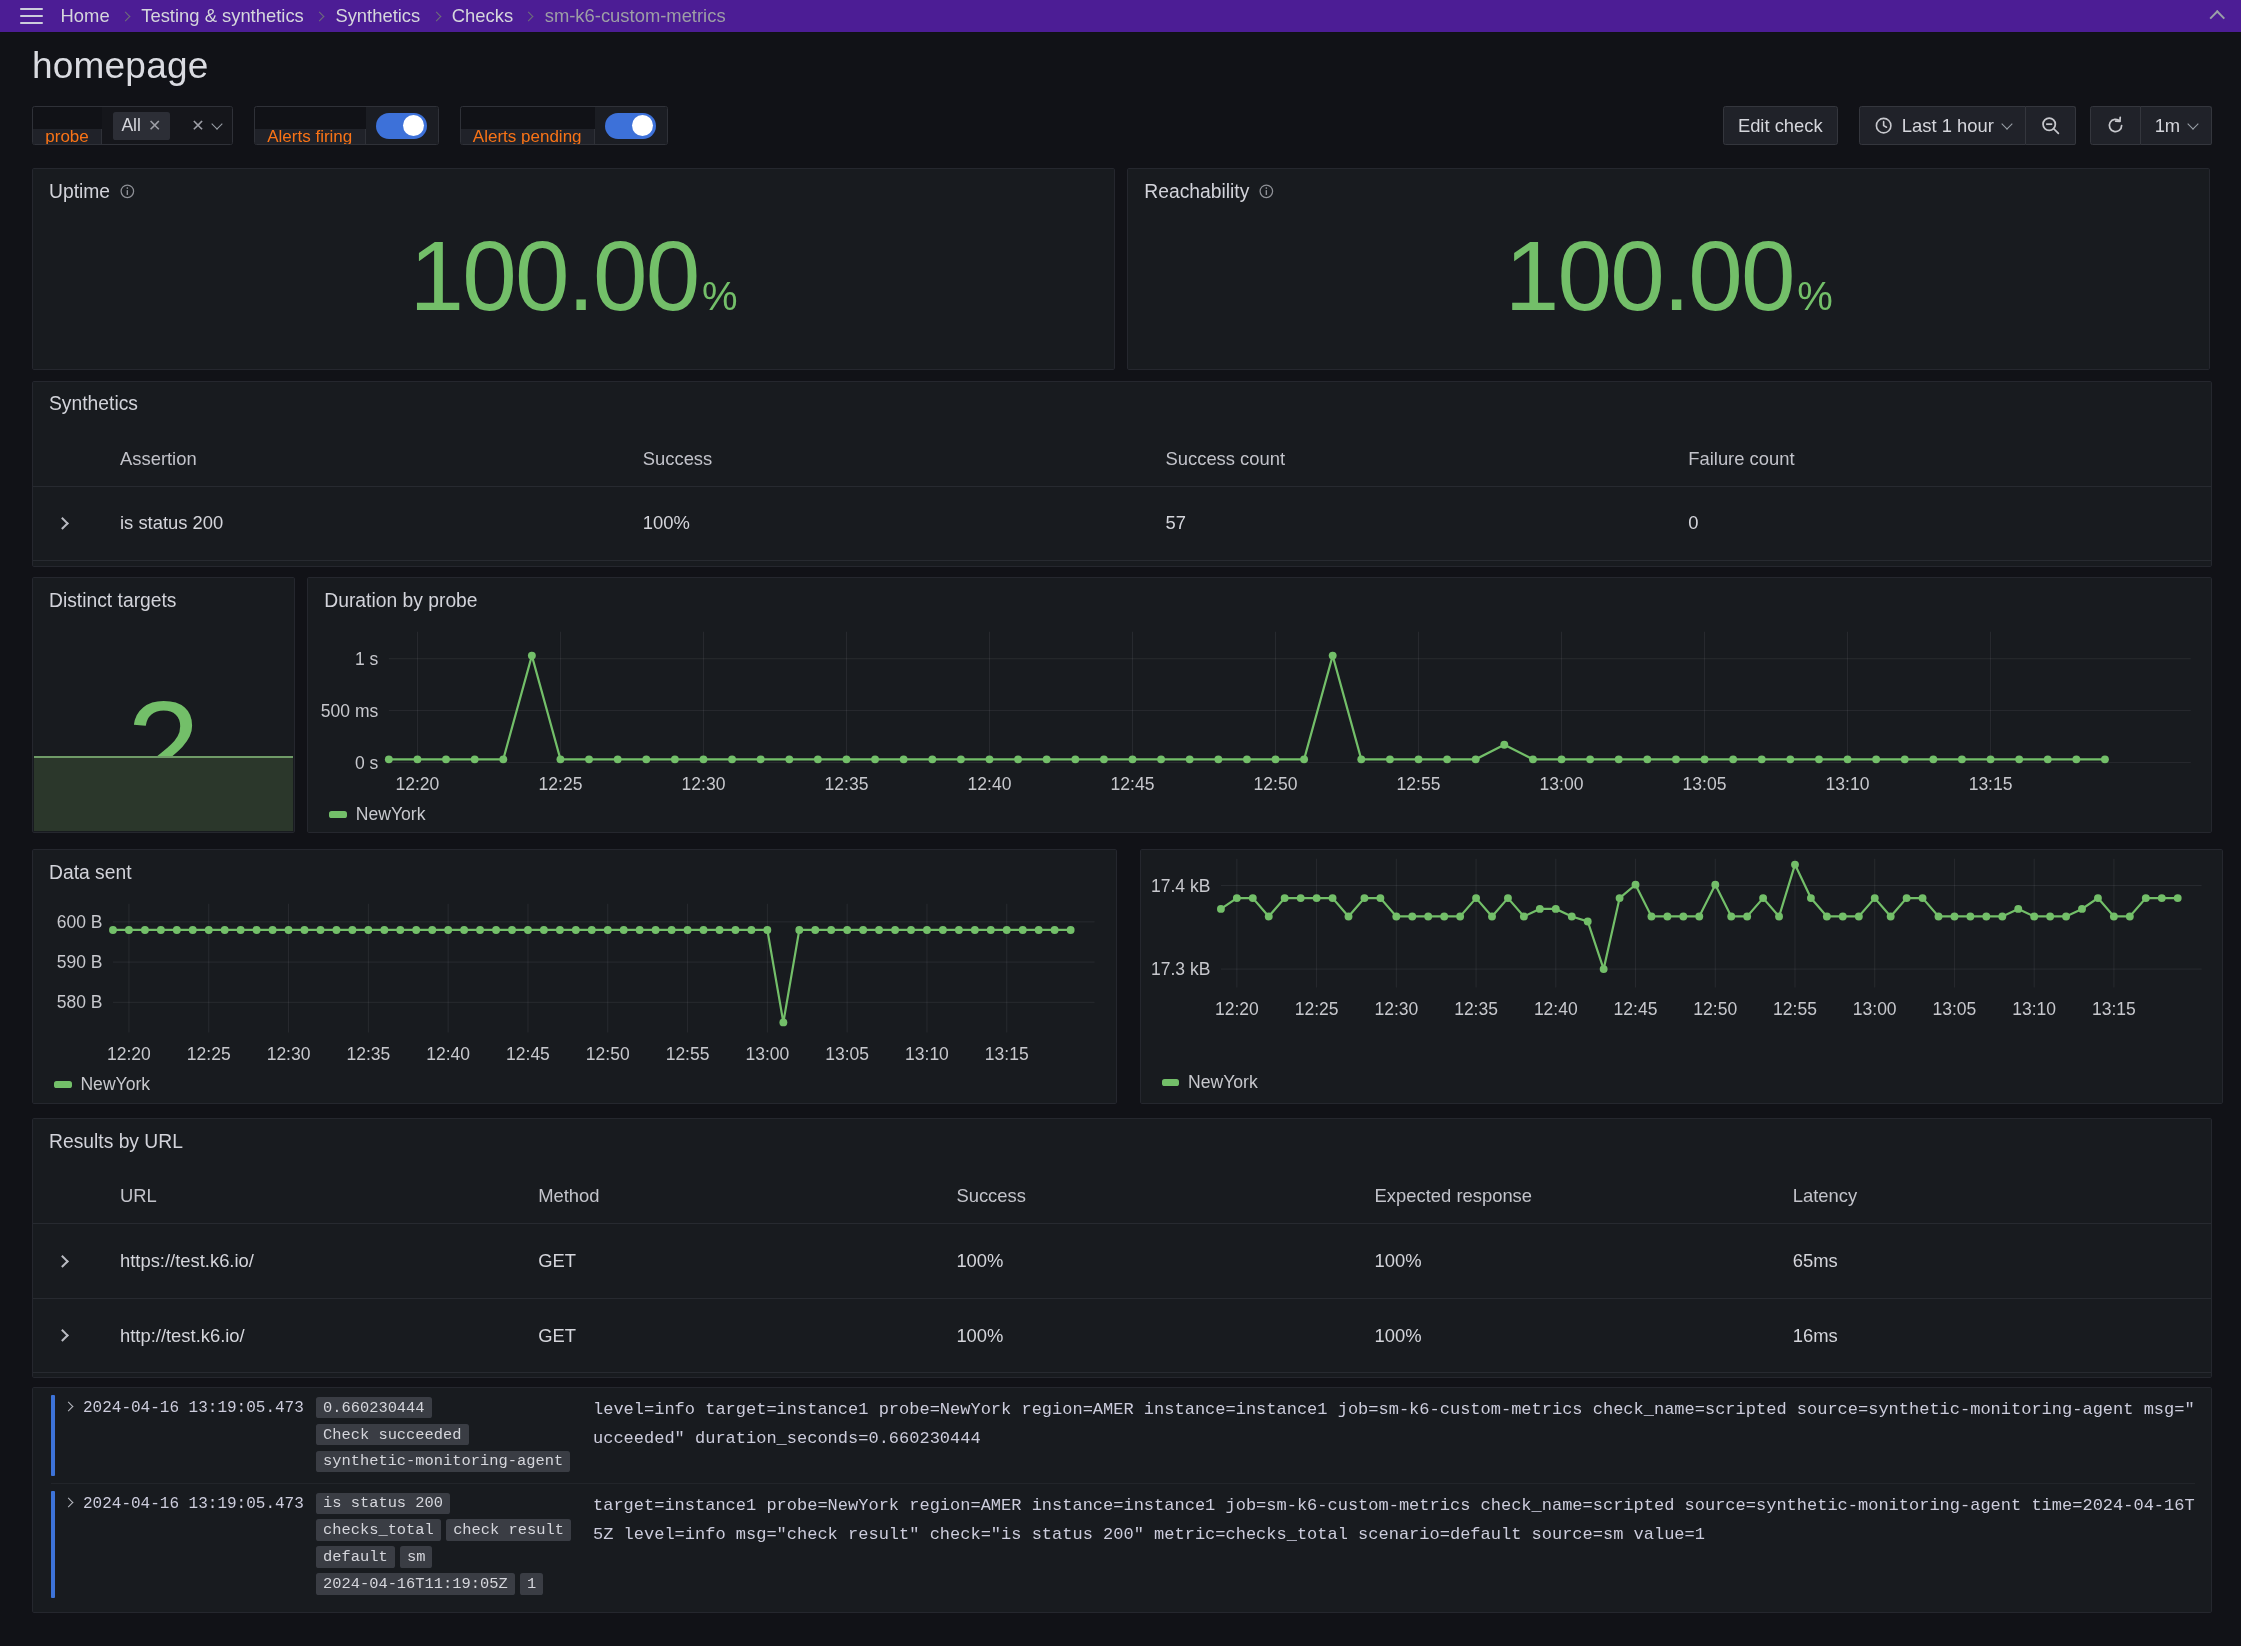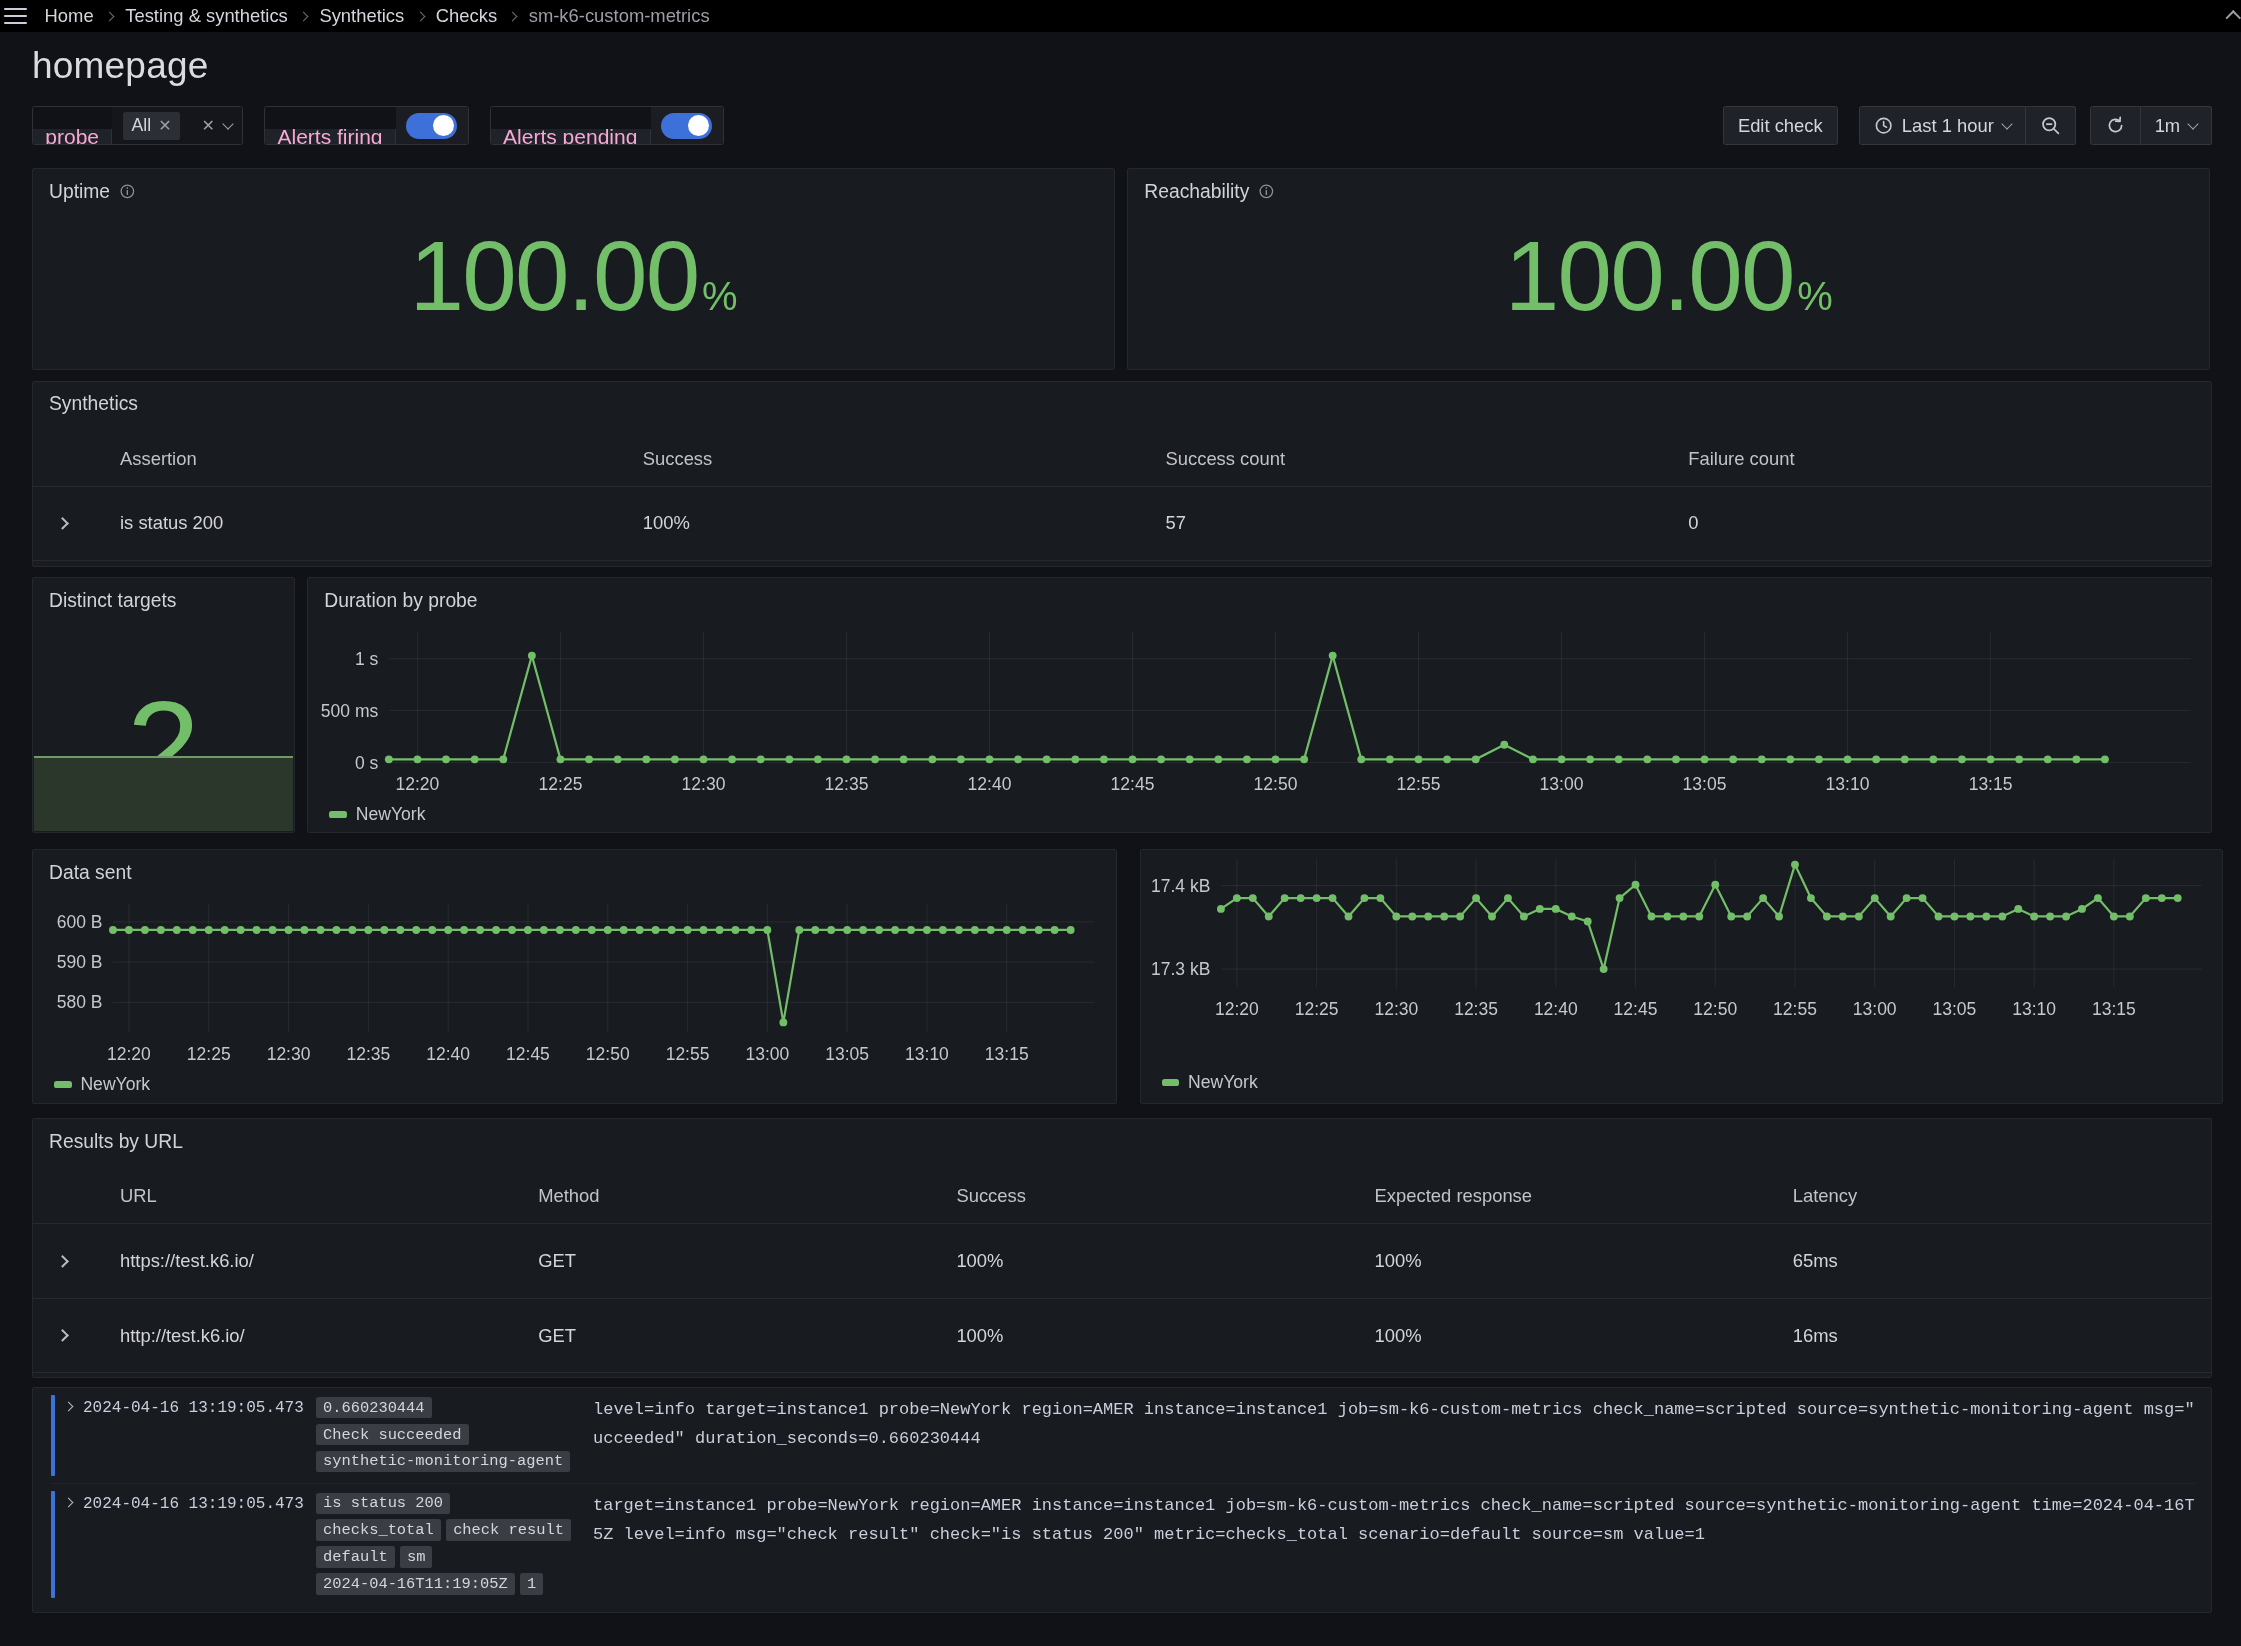--- a/index.html
+++ b/index.html
@@ -1,41 +1,41 @@
 <!DOCTYPE html>
 <html style="font-size:14px"><head>
 <meta charset="utf-8">
 <style>
   * { box-sizing: border-box; margin: 0; padding: 0; }
   html,body { width:2242px; height:1647px; overflow:hidden; background:#111217; color:#ccccdc;
     font-family:"Liberation Sans", sans-serif; }
 
   
-  .topnav { height:33px; background:#000000; border-bottom:0.9px solid #101114;
-    display:flex; align-items:center; padding:0 4px; gap:17.6px; }
+  .topnav { height:33px; background:#4c1d95; border-bottom:0.9px solid #101114;
+    display:flex; align-items:center; padding:0 20px; gap:17.6px; }
   .burger { width:23px; display:flex; flex-direction:column; gap:4.4px; cursor:pointer; }
   .burger i { display:block; height:2.6px; background:#ccccdc; border-radius:0.9px; }
   .crumbs { display:flex; align-items:center; gap:12.3px; font-size:18.4px; font-weight:500; }
   .crumb { color:#d5d6dc; cursor:pointer; }
   .crumb.current { color:#9d9ea6; font-weight:400; }
   .crumb-sep { width:7px; height:7px; border-right:1.8px solid #6e7077; border-bottom:1.8px solid #6e7077;
     transform:rotate(-45deg); margin-top:0.9px; }
   .nav-right { margin-left:auto; }
   .chev-up { width:10.5px; height:10.5px; border-right:2.6px solid #9aa0a8; border-bottom:2.6px solid #9aa0a8;
     transform:rotate(-135deg); margin-top:5.3px; }
 
   
   .content { padding:0 30px 0 32px; }
   .page-title { margin-top:12px; font-size:37px; font-weight:500; color:#dadbe1; letter-spacing:0.2px; }
 
   
   .controls { margin-top:19.3px; display:flex; align-items:center; }
   .ctl-group { display:flex; align-items:stretch; height:39px; border:0.9px solid #2f3138; border-radius:2.6px; overflow:hidden; }
-  .ctl-label { display:flex; align-items:center; padding:0 12.3px; background:#202229; color:#f9a8d4;
-    font-size:21px; font-weight:500; border-right:0.9px solid #2f3138;margin-top:22px; }
+  .ctl-label { display:flex; align-items:center; padding:0 12.3px; background:#202229; color:#f97316;
+    font-size:17px; font-weight:500; border-right:0.9px solid #2f3138;margin-top:22px; }
   .ctl-body { display:flex; align-items:center; gap:8.8px; background:#15161b; padding:0 10.5px; }
   .chip { background:#2c2e36; border-radius:2.6px; padding:3.5px 8.8px; font-size:17.6px; color:#d5d6dc;
     display:flex; align-items:center; gap:7px; cursor:pointer; }
   .xicon { color:#9d9ea6; font-size:16px; cursor:pointer; }
   .caret { width:8px; height:8px; border-right:1.8px solid #9aa0a8; border-bottom:1.8px solid #9aa0a8;
     transform:rotate(45deg); margin-top:-3.5px; }
   .toggle-box { display:flex; align-items:center; padding:0 10.5px; background:#1b1d23; }
   .toggle { width:51px; height:26px; border-radius:14px; position:relative; cursor:pointer; }
   .toggle.on { background:#3d71d9; }
   .toggle.on::after { content:""; position:absolute; top:2.6px; right:3.5px; width:21px; height:21px;

